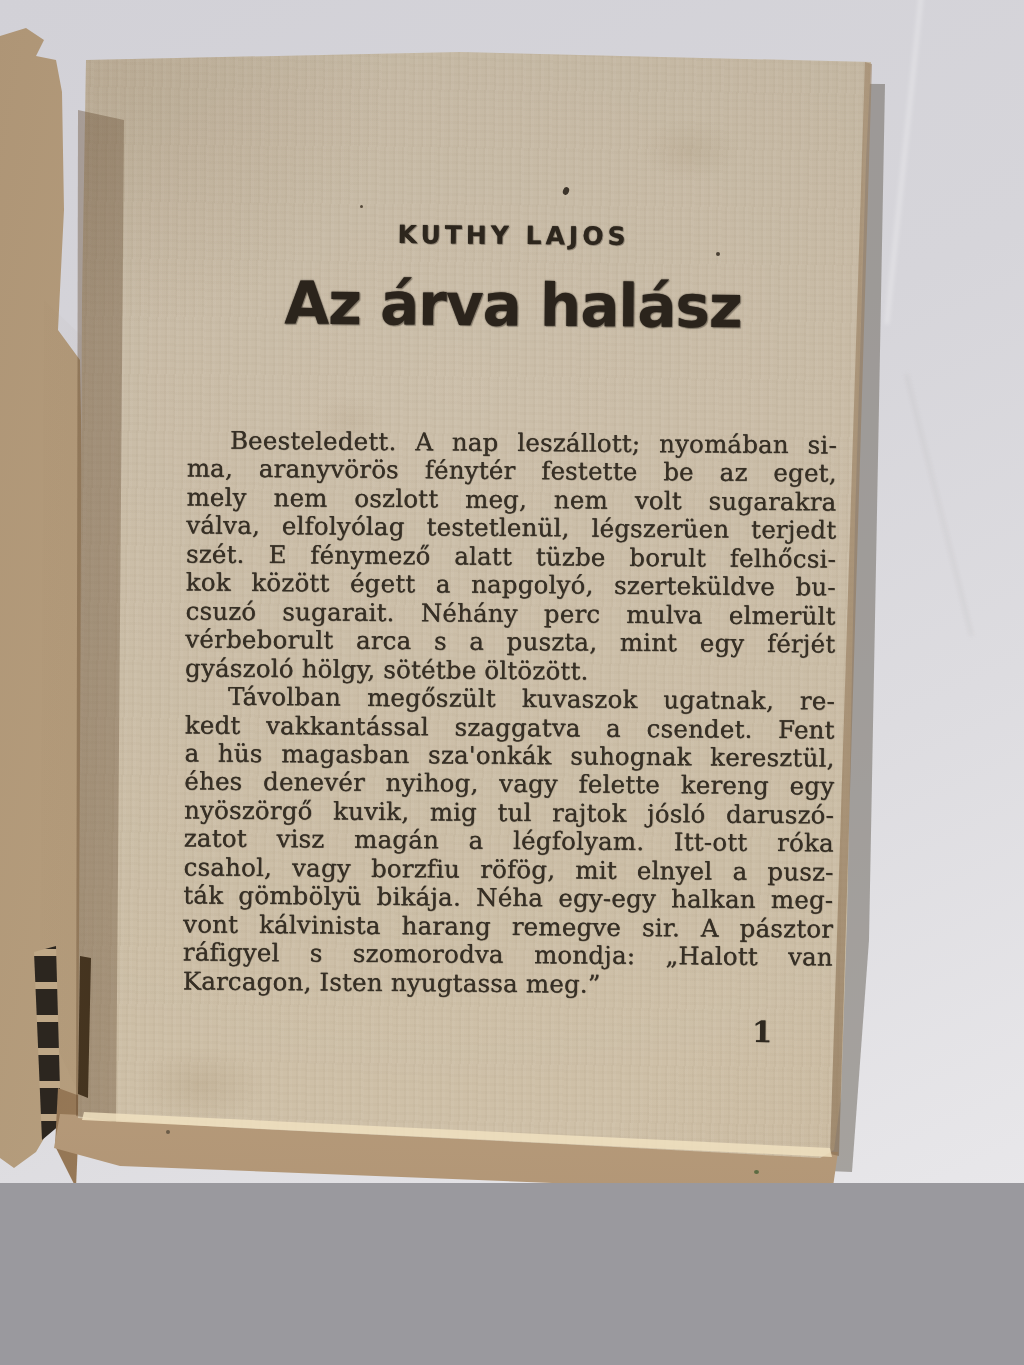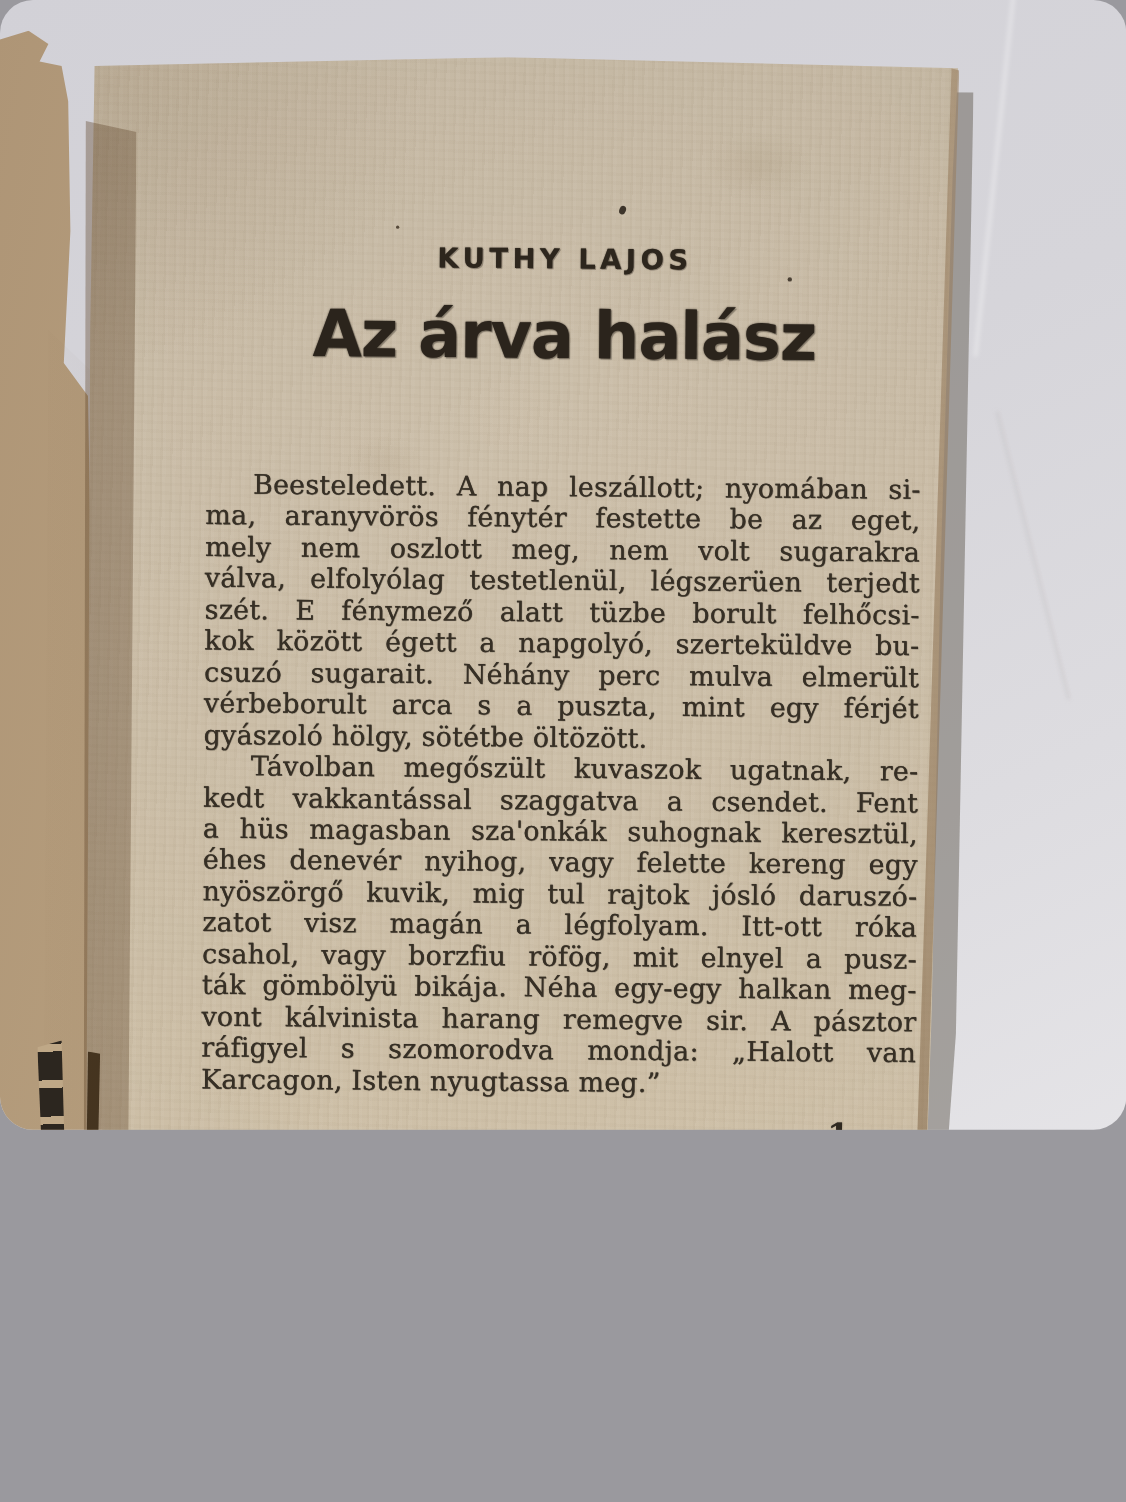--- a/index.html
+++ b/index.html
@@ -1,24 +1,23 @@
 <!DOCTYPE html>
 <html><head>
 <meta charset="utf-8">
 <style>
   html, body { margin: 0; padding: 0; background: #9a999e; }
   * { box-sizing: border-box; }
 
   .scene {
     position: relative;
     width: 1024px;
-    height: 1027px;
+    height: 1183px;
     overflow: hidden;
     font-family: "DejaVu Serif", serif;
-    border-radius: 30px;
   }
 
   
   .layer { position: absolute; left: 0; top: 0; width: 1024px; height: 1365px; }
 
   .backdrop {
     background: linear-gradient(155deg, #d2d1d7 0%, #d6d5da 38%, #dddce0 62%, #e7e6e9 88%, #eceaec 100%);
   }
   .crease1 {
     position: absolute; left: 903px; top: -15px; width: 3px; height: 340px;

